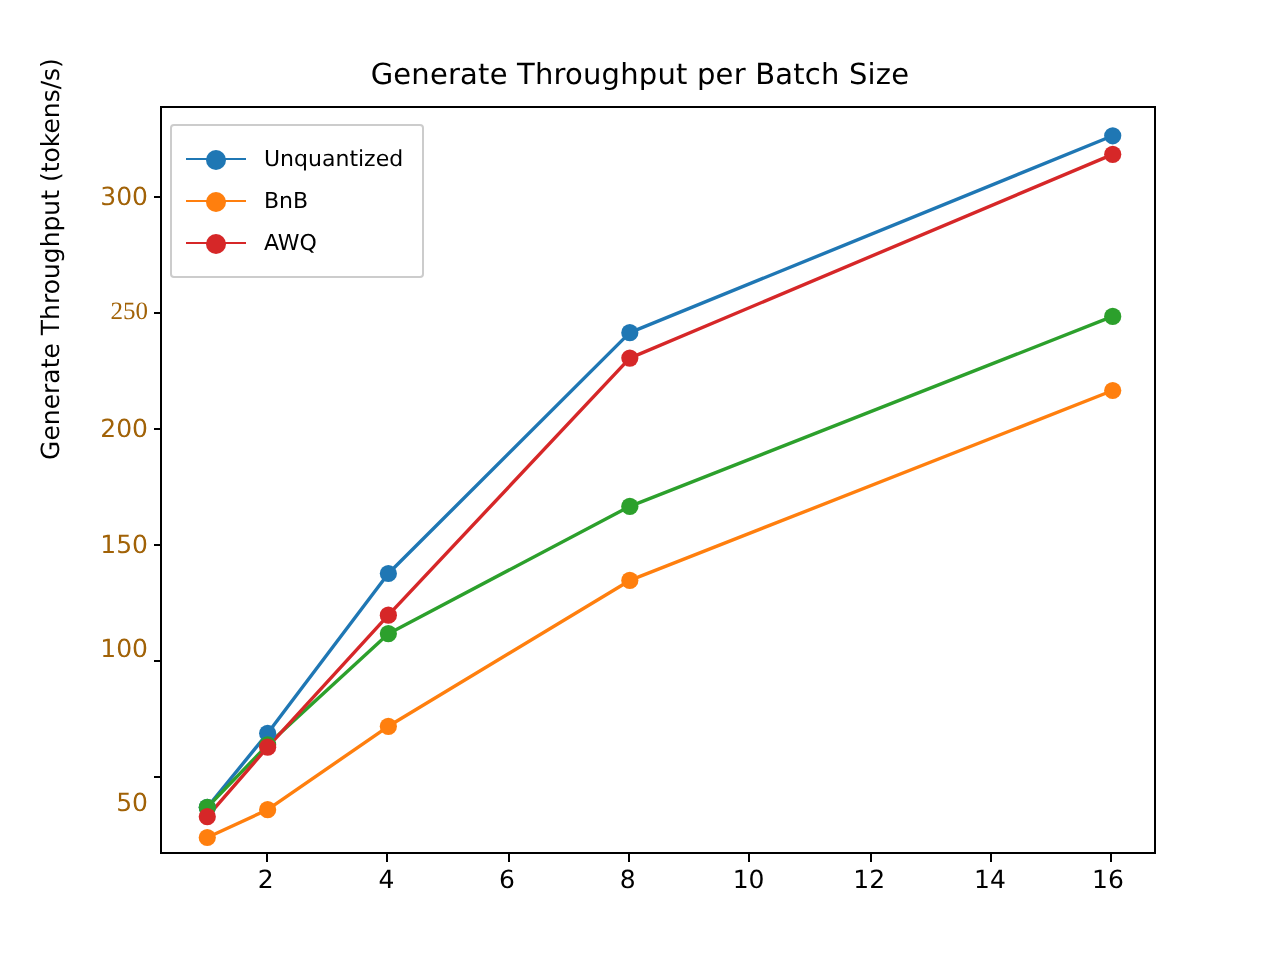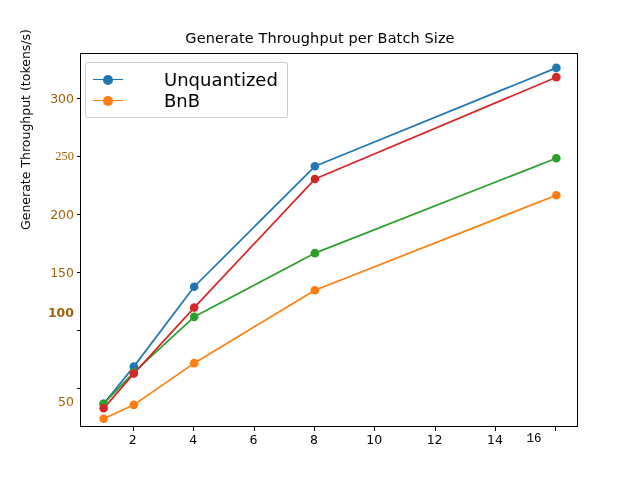--- a/index.html
+++ b/index.html
@@ -142,24 +142,23 @@
   }
   .legend-swatch .lg-dot {
     position: absolute;
     left: 10px;
     top: 2px;
     width: 10px;
     height: 10px;
     border-radius: 50%;
   }
   .legend-label {
-    font-size: 18px;
+    font-size: 11px;
     color: #000000;
     white-space: nowrap;
-    margin-left: 32px;
   }
 </style>
 </head>
 <body>
 
 <div id="figure">
 
   <div id="chart-title">Generate Throughput per Batch Size</div>
 
   <div id="y-axis-label">Generate Throughput (tokens/s)</div>
@@ -188,35 +187,35 @@
         <circle cx="22.64" cy="354.32" r="4.3" fill="#d62728"></circle>
         <circle cx="52.82" cy="319.58" r="4.3" fill="#d62728"></circle>
         <circle cx="113.18" cy="253.58" r="4.3" fill="#d62728"></circle>
         <circle cx="233.91" cy="125.05" r="4.3" fill="#d62728"></circle>
         <circle cx="475.36" cy="23.16" r="4.3" fill="#d62728"></circle>
       </svg>
   </div>
 
   <div id="y-tick-labels">
       <div class="y-tick-label" style="top: 401px;">50</div>
-      <div class="y-tick-label" style="top: 312px; font-weight: bold;">100</div>
+      <div class="y-tick-label" style="top: 324px;">100</div>
       <div class="y-tick-label" style="top: 271.842px;">150</div>
       <div class="y-tick-label" style="top: 213.947px;">200</div>
       <div class="y-tick-label" style="top: 156.053px; font-family: Liberation Serif, serif;">250</div>
       <div class="y-tick-label" style="top: 98.1579px;">300</div>
     </div>
   <div id="x-tick-labels">
       <div class="x-tick-label" style="left: 132.818px;">2</div>
       <div class="x-tick-label" style="left: 193.182px;">4</div>
       <div class="x-tick-label" style="left: 253.545px;">6</div>
       <div class="x-tick-label" style="left: 313.909px;">8</div>
       <div class="x-tick-label" style="left: 374.273px;">10</div>
       <div class="x-tick-label" style="left: 434.636px;">12</div>
       <div class="x-tick-label" style="left: 495px;">14</div>
-      <div class="x-tick-label" style="left: 534px; font-family: Liberation Mono, monospace;">16</div>
+      <div class="x-tick-label" style="left: 554px;">16</div>
     </div>
   <div id="tick-marks">
       <div class="tick-mark ytick-mark" style="top: 387.632px;"></div>
       <div class="tick-mark ytick-mark" style="top: 329.737px;"></div>
       <div class="tick-mark ytick-mark" style="top: 271.842px;"></div>
       <div class="tick-mark ytick-mark" style="top: 213.947px;"></div>
       <div class="tick-mark ytick-mark" style="top: 156.053px;"></div>
       <div class="tick-mark ytick-mark" style="top: 98.1579px;"></div>
       <div class="tick-mark xtick-mark" style="left: 132.818px;"></div>
       <div class="tick-mark xtick-mark" style="left: 193.182px;"></div>
@@ -237,15 +236,22 @@
         </span>
         <span class="legend-label">Unquantized</span>
       </div>
       <div class="legend-row">
         <span class="legend-swatch">
           <span class="lg-line" style="background: rgb(255, 127, 14);"></span>
           <span class="lg-dot" style="background: rgb(255, 127, 14);"></span>
         </span>
         <span class="legend-label">BnB</span>
       </div>
+      <div class="legend-row">
+        <span class="legend-swatch">
+          <span class="lg-line" style="background: rgb(214, 39, 40);"></span>
+          <span class="lg-dot" style="background: rgb(214, 39, 40);"></span>
+        </span>
+        <span class="legend-label">AWQ</span>
+      </div>
     </div>
 
 </div>
 
 </body></html>

